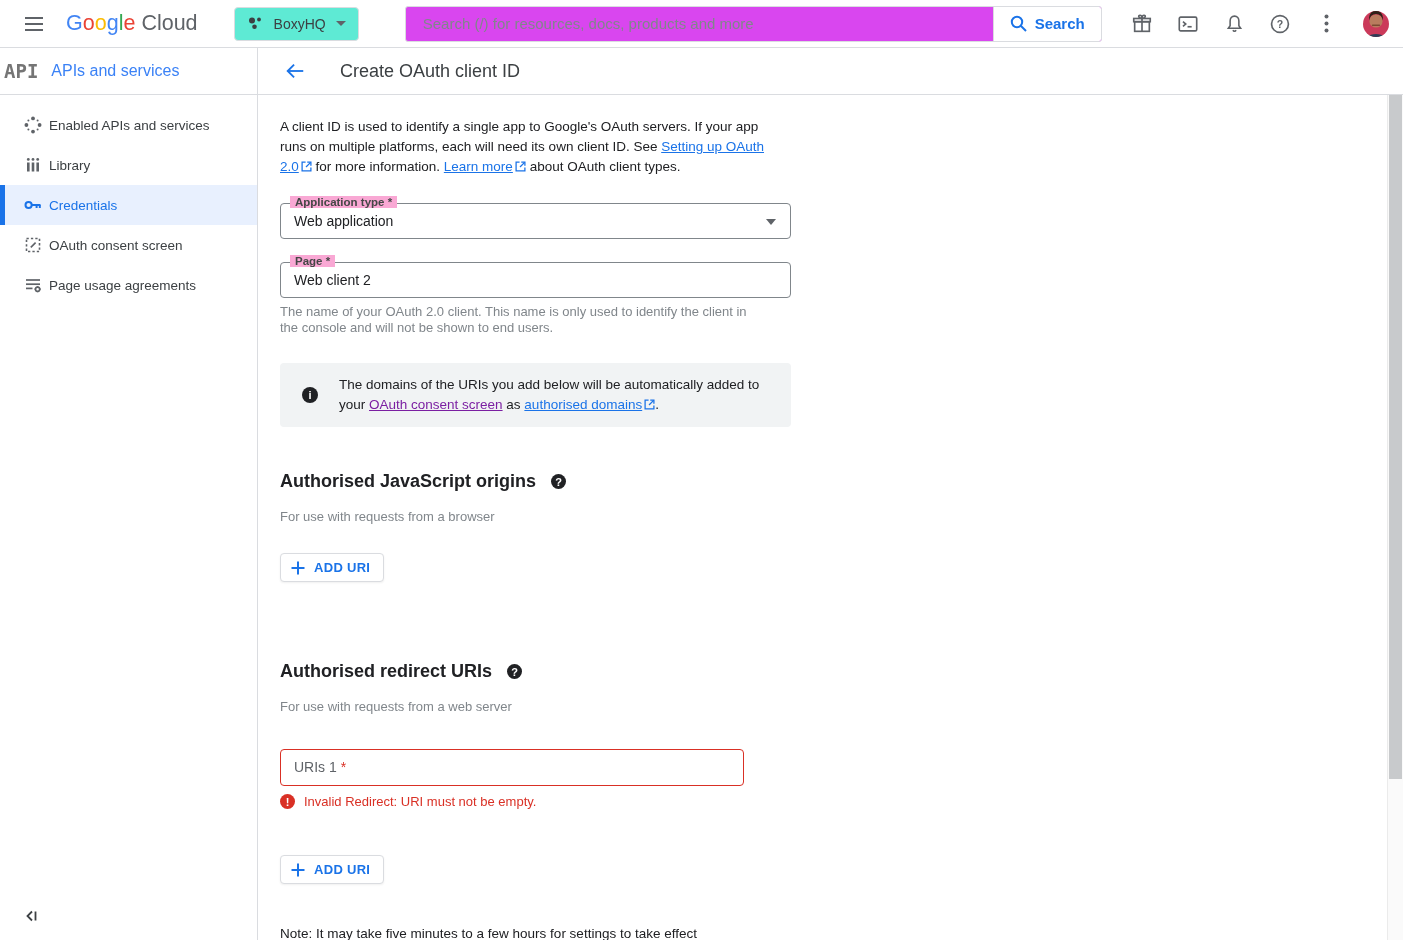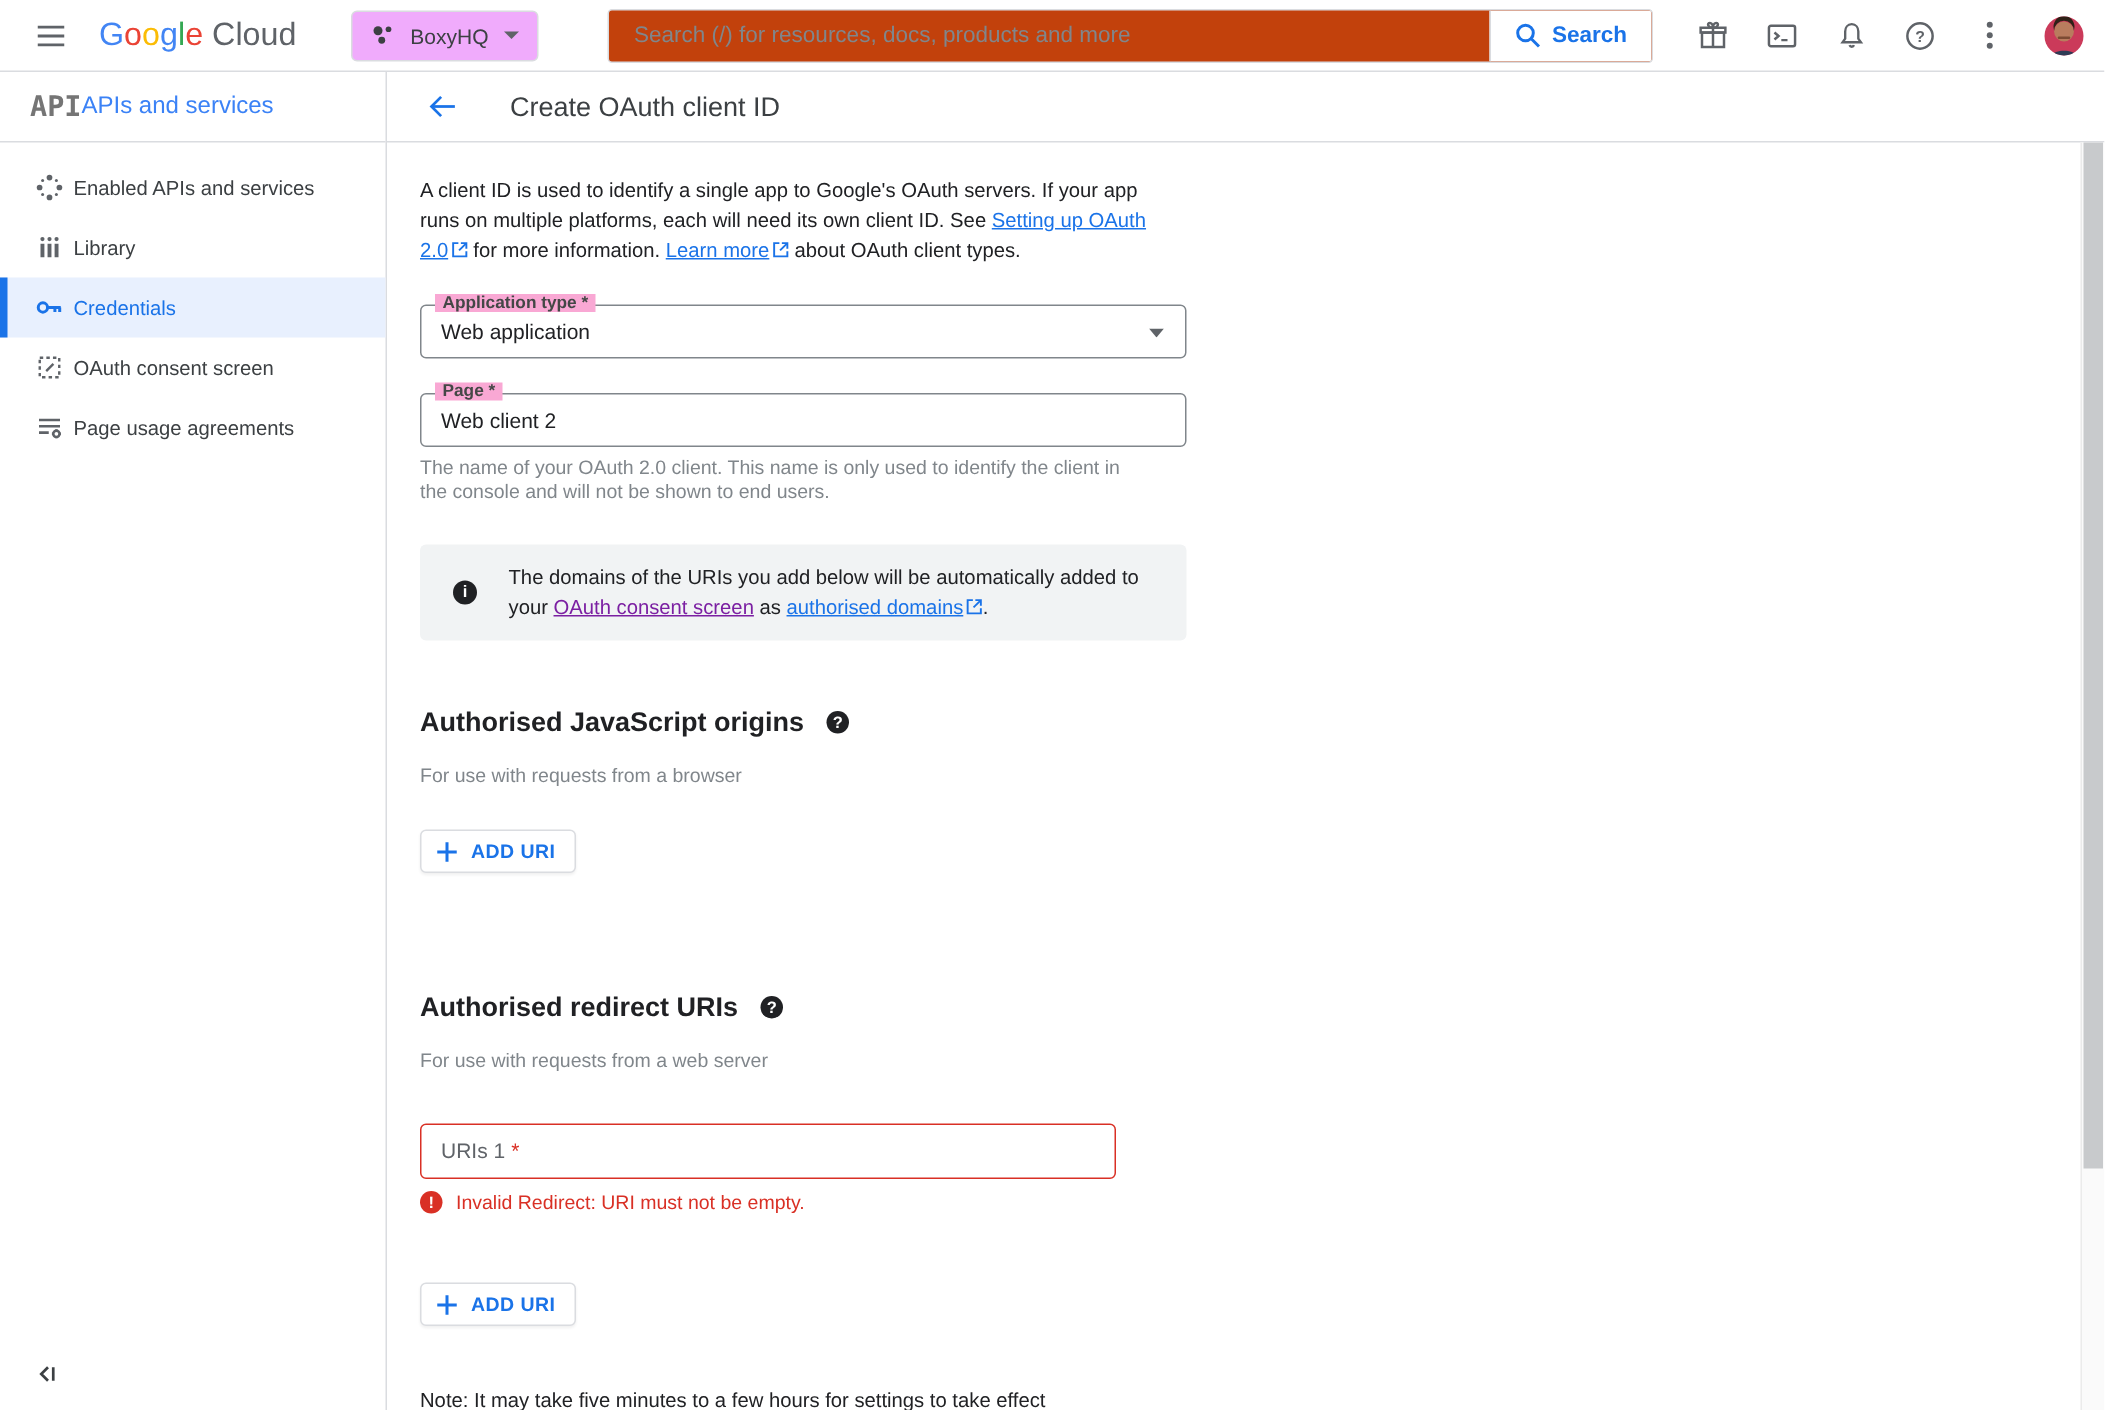--- a/index.html
+++ b/index.html
@@ -8,38 +8,38 @@
 
   
   .topbar { height:48px; display:flex; align-items:center; border-bottom:1px solid #dadce0; background:#fff; }
   .icon-btn { background:none; border:none; cursor:pointer; display:flex; align-items:center; justify-content:center; }
   .menu-btn { width:48px; height:48px; margin-left:10px; }
   .logo { display:flex; align-items:baseline; font-size:21.5px; margin-left:8px; letter-spacing:0; cursor:pointer; }
   .logo span { line-height:1; }
   .l-blue{color:#4285F4}.l-red{color:#EA4335}.l-yellow{color:#FBBC05}.l-green{color:#34A853}
   .l-cloud{color:#5f6368; margin-left:6px;}
   .project-btn { margin-left:36px; height:34px; display:flex; align-items:center; gap:10px;
-    border:1px solid #dadce0; border-radius:4px; background:#f0abfc; padding:0 12px; cursor:pointer;
+    border:1px solid #dadce0; border-radius:4px; background:#5eead4; padding:0 12px; cursor:pointer;
     font-size:14px; color:#3c4043; font-family:inherit; }
   .caret-down { width:0; height:0; border-left:5px solid transparent; border-right:5px solid transparent; border-top:5px solid #5f6368; }
   .searchbar { margin-left:46px; width:697px; height:36px; border:1px solid #dadce0; border-radius:3px;
-    display:flex; overflow:hidden; background:#c2410c; }
+    display:flex; overflow:hidden; background:#d946ef; }
   .searchbar input { flex:1; border:none; outline:none; background:transparent; padding:0 17px;
     font-size:15px; color:#202124; font-family:inherit; }
   .searchbar input::placeholder { color:#80868b; }
   .search-go { display:flex; align-items:center; gap:8px; background:#fff; border:none; border-left:1px solid #dadce0;
     padding:0 16px; color:#1a73e8; font-size:15px; font-weight:bold; cursor:pointer; font-family:inherit; }
   .tb-icons { margin-left:auto; display:flex; align-items:center; gap:20px; padding-right:14px; }
   .tb-icons .icon-btn { width:26px; height:26px; }
   .avatar-btn { width:32px; height:32px; border-radius:50%; overflow:hidden; padding:0; margin-left:4px; }
 
   
   .shell { display:flex; height:892px; }
   .sidebar { width:258px; border-right:1px solid #dadce0; position:relative; flex:none; }
-  .sb-header { height:47px; border-bottom:1px solid #dadce0; display:flex; align-items:center; padding-left:20px; }
+  .sb-header { height:47px; border-bottom:1px solid #dadce0; display:flex; align-items:center; padding-left:4px; gap:13px; }
   .api-logo { font-family:"DejaVu Sans Mono","Liberation Mono",monospace; font-weight:bold; font-size:19px; color:#757575; letter-spacing:0; }
   .sb-title { font-size:16px; color:#3b82f6; }
   .sb-nav { margin-top:10px; }
   .sb-item { position:relative; height:40px; display:flex; align-items:center; gap:6px; padding-left:23px; cursor:pointer; }
   .sb-item .sb-label { font-size:13.5px; color:#3c4043; }
   .sb-item.active { background:#e8f0fe; }
   .sb-item.active::before { content:""; position:absolute; left:0; top:0; bottom:0; width:5px; background:#1a73e8; }
   .sb-item.active .sb-label { color:#1a73e8; }
   .collapse-btn { position:absolute; left:22px; bottom:14px; width:20px; height:20px; }
 

